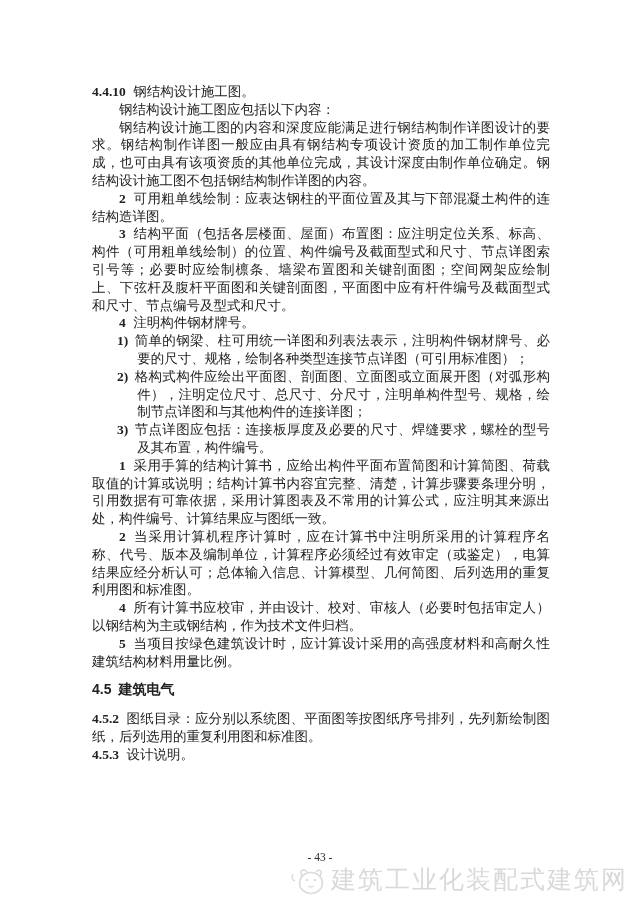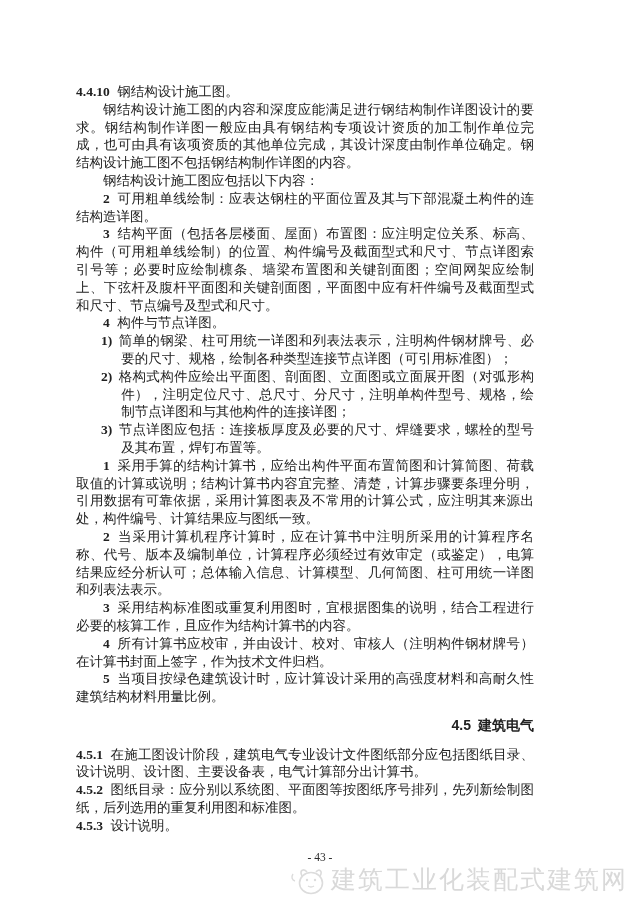--- a/index.html
+++ b/index.html
@@ -10,34 +10,34 @@
     overflow: hidden;
     font-family: "Liberation Serif", "DejaVu Serif", serif;
     color: #212121;
   }
   .page {
     position: absolute; inset: 0;
     background: #ffffff;
   }
   .doc {
     position: absolute;
-    left: 76px; top: 83px; width: 458px;
+    left: 92px; top: 83px; width: 458px;
     font-size: 13.5px;
     line-height: 17.8px;
     text-align: justify;
   }
   .doc p { margin: 0; }
   .num { font-weight: bold; margin-right: 0.55em; font-style: normal; }
   .clause { text-indent: 0; }
   .para { text-indent: 2em; }
   .item { text-indent: 2em; }
   .subitem { padding-left: 3.35em; text-indent: -1.5em; }
   .subitem .num { margin-right: 0.45em; }
   .section-title {
-    text-align: right;
+    text-align: left;
     font-weight: bold;
     font-family: "Liberation Sans", "DejaVu Sans", sans-serif;
     font-size: 14px;
     margin: 11px 0 11px 0 !important;
     text-indent: 0;
   }
   .section-title .num { margin-right: 0.5em; }
   .page-number {
     position: absolute;
     left: 0; bottom: 42px; width: 100%;
@@ -61,51 +61,49 @@
 </style>
 </head>
 <body>
 
 <div class="page">
 
   <div class="doc">
 
     <p class="clause"><b class="num">4.4.10</b><span>钢结构设计施工图。</span></p>
 
+    <p class="para">钢结构设计施工图应包括以下内容：</p>
+
     <p class="para">钢结构设计施工图的内容和深度应能满足进行钢结构制作详图设计的要求。钢结构制作详图一般应由具有钢结构专项设计资质的加工制作单位完成，也可由具有该项资质的其他单位完成，其设计深度由制作单位确定。钢结构设计施工图不包括钢结构制作详图的内容。</p>
-
-    <p class="para">钢结构设计施工图应包括以下内容：</p>
 
 
     <p class="item"><b class="num">2</b><span>可用粗单线绘制：应表达钢柱的平面位置及其与下部混凝土构件的连结构造详图。</span></p>
 
     <p class="item"><b class="num">3</b><span>结构平面（包括各层楼面、屋面）布置图：应注明定位关系、标高、构件（可用粗单线绘制）的位置、构件编号及截面型式和尺寸、节点详图索引号等；必要时应绘制檩条、墙梁布置图和关键剖面图；空间网架应绘制上、下弦杆及腹杆平面图和关键剖面图，平面图中应有杆件编号及截面型式和尺寸、节点编号及型式和尺寸。</span></p>
 
-    <p class="item"><b class="num">4</b><span>构件与节点详图。</span></p>
+    <p class="item"><b class="num">4</b><span>注明构件钢材牌号。</span></p>
 
     <p class="subitem"><b class="num">1)</b><span>简单的钢梁、柱可用统一详图和列表法表示，注明构件钢材牌号、必要的尺寸、规格，绘制各种类型连接节点详图（可引用标准图）；</span></p>
 
     <p class="subitem"><b class="num">2)</b><span>格构式构件应绘出平面图、剖面图、立面图或立面展开图（对弧形构件），注明定位尺寸、总尺寸、分尺寸，注明单构件型号、规格，绘制节点详图和与其他构件的连接详图；</span></p>
 
-    <p class="subitem"><b class="num">3)</b><span>节点详图应包括：连接板厚度及必要的尺寸、焊缝要求，螺栓的型号及其布置，焊钉布置等。</span></p>
+    <p class="subitem"><b class="num">3)</b><span>节点详图应包括：连接板厚度及必要的尺寸、焊缝要求，螺栓的型号及其布置，构件编号。</span></p>
 
 
     <p class="item"><b class="num">1</b><span>采用手算的结构计算书，应给出构件平面布置简图和计算简图、荷载取值的计算或说明；结构计算书内容宜完整、清楚，计算步骤要条理分明，引用数据有可靠依据，采用计算图表及不常用的计算公式，应注明其来源出处，构件编号、计算结果应与图纸一致。</span></p>
 
-    <p class="item"><b class="num">2</b><span>当采用计算机程序计算时，应在计算书中注明所采用的计算程序名称、代号、版本及编制单位，计算程序必须经过有效审定（或鉴定），电算结果应经分析认可；总体输入信息、计算模型、几何简图、柱可用统一详图和列表法表示。</span></p>
+    <p class="item"><b class="num">2</b><span>当采用计算机程序计算时，应在计算书中注明所采用的计算程序名称、代号、版本及编制单位，计算程序必须经过有效审定（或鉴定），电算结果应经分析认可；总体输入信息、计算模型、几何简图、后列选用的重复利用图和标准图。</span></p>
 
-    <p class="item"><b class="num">3</b><span>采用结构标准图或重复利用图时，宜根据图集的说明，结合工程进行必要的核算工作，且应作为结构计算书的内容。</span></p>
 
-    <p class="item"><b class="num">4</b><span>所有计算书应校审，并由设计、校对、审核人（注明构件钢材牌号）在计算书封面上签字，作为技术文件归档。</span></p>
+    <p class="item"><b class="num">4</b><span>所有计算书应校审，并由设计、校对、审核人（必要时包括审定人）以钢结构为主或钢结构，作为技术文件归档。</span></p>
 
     <p class="item"><b class="num">5</b><span>当项目按绿色建筑设计时，应计算设计采用的高强度材料和高耐久性建筑结构材料用量比例。</span></p>
 
     <p class="section-title"><b class="num">4.5</b><span>建筑电气</span></p>
 
-    <p class="clause"><b class="num">4.5.1</b><span>在施工图设计阶段，建筑电气专业设计文件图纸部分应包括图纸目录、设计说明、设计图、主要设备表，电气计算部分出计算书。</span></p>
 
     <p class="clause"><b class="num">4.5.2</b><span>图纸目录：应分别以系统图、平面图等按图纸序号排列，先列新绘制图纸，后列选用的重复利用图和标准图。</span></p>
 
     <p class="clause"><b class="num">4.5.3</b><span>设计说明。</span></p>
 
   </div>
 
   <div class="page-number">- 43 -</div>
 
   <div class="watermark">

